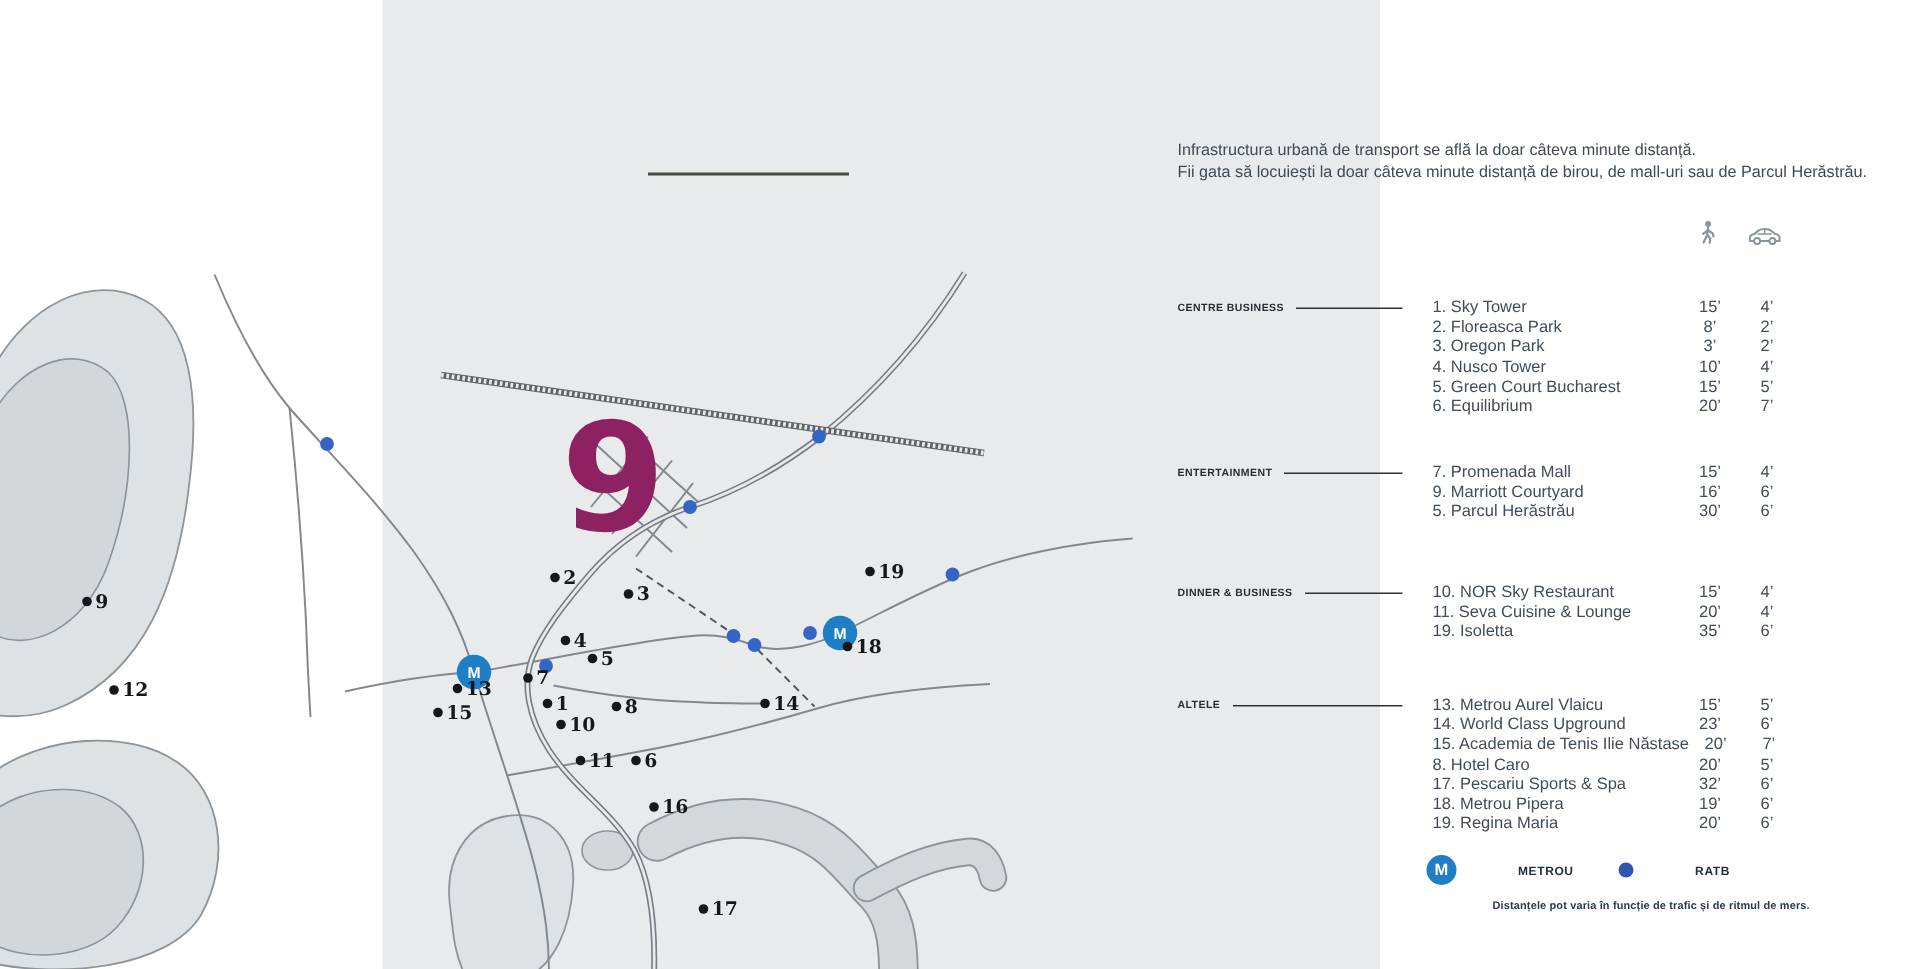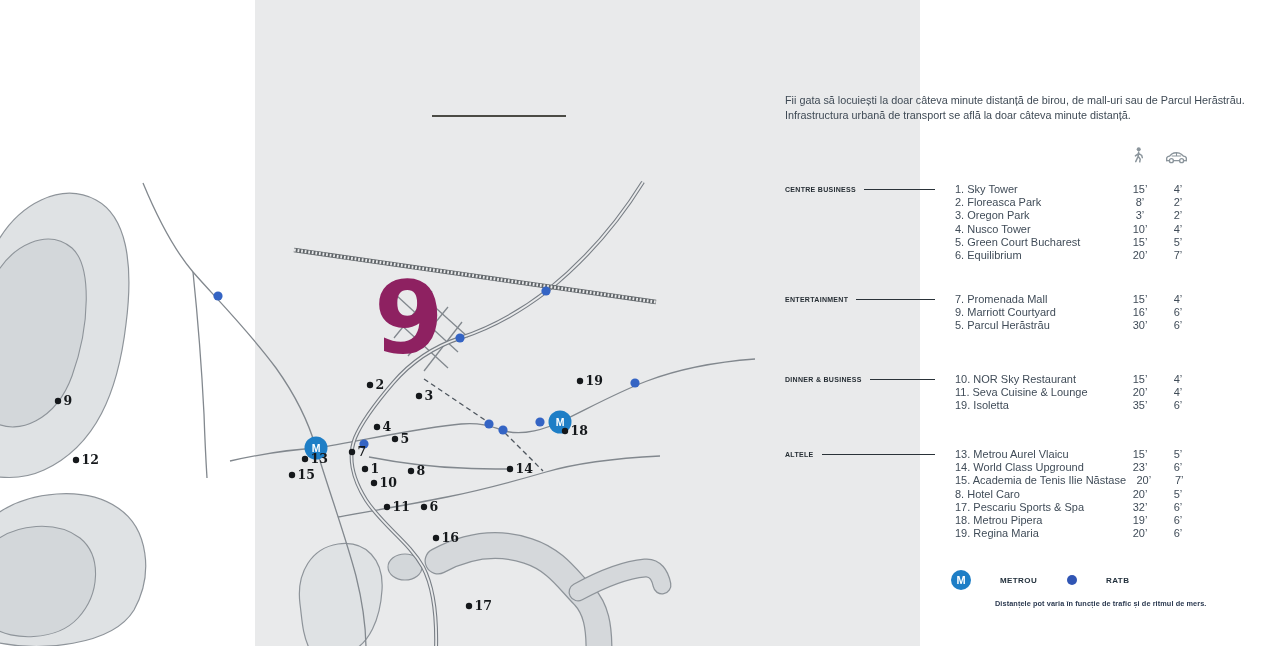--- a/index.html
+++ b/index.html
@@ -13,39 +13,39 @@
            font-size:23.5px;line-height:31px;letter-spacing:.2px;font-weight:400;}
   .heading-rule{position:absolute;left:432px;top:115px;width:134px;height:2px;background:#4b4b45;z-index:3;}
 
   
   .intro{position:absolute;left:785px;top:93px;width:478px;z-index:3;color:#3f4a55;
          font-size:10.8px;line-height:14.5px;}
   .col-icons{position:absolute;left:955px;top:147px;width:240px;display:flex;z-index:3;}
   .col-icons .sp{flex:1;}
   .col-icons .ibox{width:38px;display:flex;justify-content:center;align-items:flex-end;}
 
-  .table-area{position:absolute;left:785px;top:0;width:412px;height:470px;z-index:3;}
+  .table-area{position:absolute;left:785px;top:16px;width:412px;height:470px;z-index:3;}
   .group{position:absolute;left:0;width:412px;display:flex;}
   .group:nth-of-type(1){top:183px;}
   .group:nth-of-type(2){top:293px;}
   .group:nth-of-type(3){top:373px;}
   .group:nth-of-type(4){top:448px;}
   .catcol{width:150px;display:flex;align-items:flex-start;padding-top:3px;}
   .cat{font-size:7px;font-weight:bold;letter-spacing:.3px;color:#262e34;white-space:nowrap;}
   .catline{flex:1;height:0;border-top:1.5px solid #2a3238;margin:3px 0 0 8px;}
   .items{margin-left:20px;width:242px;}
   .irow{display:flex;font-size:11px;line-height:13.2px;color:#404c58;}
   .irow .nm{flex:1;white-space:nowrap;}
   .irow .tw,.irow .tc{width:38px;text-align:center;}
 
   
   .legend{position:absolute;left:951px;top:570px;display:flex;align-items:center;z-index:3;}
   .m-badge{width:20px;height:20px;border-radius:50%;background:#1e7ec6;color:#fff;
            display:flex;align-items:center;justify-content:center;font-size:11px;font-weight:bold;}
-  .legend-label{font-size:8px;font-weight:bold;letter-spacing:.4px;color:#22303c;margin-left:8px;padding-left:21px;}
+  .legend-label{font-size:8px;font-weight:bold;letter-spacing:.4px;color:#22303c;margin-left:20px;padding-left:21px;}
   .ratb-dot{width:10px;height:10px;border-radius:50%;background:#3055b4;margin-left:30px;}
   .disclaimer{position:absolute;left:951px;top:599px;font-size:7.3px;font-weight:bold;
               color:#2b3950;z-index:3;letter-spacing:.1px;padding-left:44px;}
 
   
   .park{fill:#dfe2e4;stroke:#8e949a;stroke-width:1.2;}
   .lake{fill:#d3d7da;stroke:#8e949a;stroke-width:1.1;}
   .ribbon-border{fill:none;stroke:#8e949a;stroke-width:27;stroke-linecap:round;}
   .ribbon-fill{fill:none;stroke:#d5d8db;stroke-width:24.5;stroke-linecap:round;}
   .ribbon-border.small{stroke-width:19;}
@@ -152,22 +152,22 @@
         <circle cx="469" cy="606" r="3.2" fill="#15181b"></circle>
         <text x="474.5" y="610.3" fill="#15181b" font-size="12.5" font-weight="bold" font-family="DejaVu Serif, serif">17</text>
         <circle cx="565" cy="431" r="3.2" fill="#15181b"></circle>
         <text x="570.5" y="435.3" fill="#15181b" font-size="12.5" font-weight="bold" font-family="DejaVu Serif, serif">18</text>
         <circle cx="580" cy="381" r="3.2" fill="#15181b"></circle>
         <text x="585.5" y="385.3" fill="#15181b" font-size="12.5" font-weight="bold" font-family="DejaVu Serif, serif">19</text>
       </g>
   </svg>
 
   <div class="intro">
+    <div>Infrastructura urbană de transport se află la doar câteva minute distanță.</div>
     <div>Fii gata să locuiești la doar câteva minute distanță de birou, de mall-uri sau de Parcul Herăstrău.</div>
-    <div>Infrastructura urbană de transport se află la doar câteva minute distanță.</div>
   </div>
 
   <div class="col-icons">
     <span class="sp"></span>
     <span class="ibox">
       <svg width="13" height="17" viewBox="0 0 12 16">
         <circle cx="6.2" cy="2.2" r="1.9" fill="#8b959c"></circle>
         <path d="M6.2,4.6 L5.6,9 M6,6.2 L3.1,8.4 M6,6 L9,8 L9.6,10 M5.6,9 L3.4,13.8 M5.8,9 L7.6,11.4 L7.2,14" stroke="#8b959c" stroke-width="1.4" fill="none" stroke-linecap="round"></path>
       </svg>
     </span>

